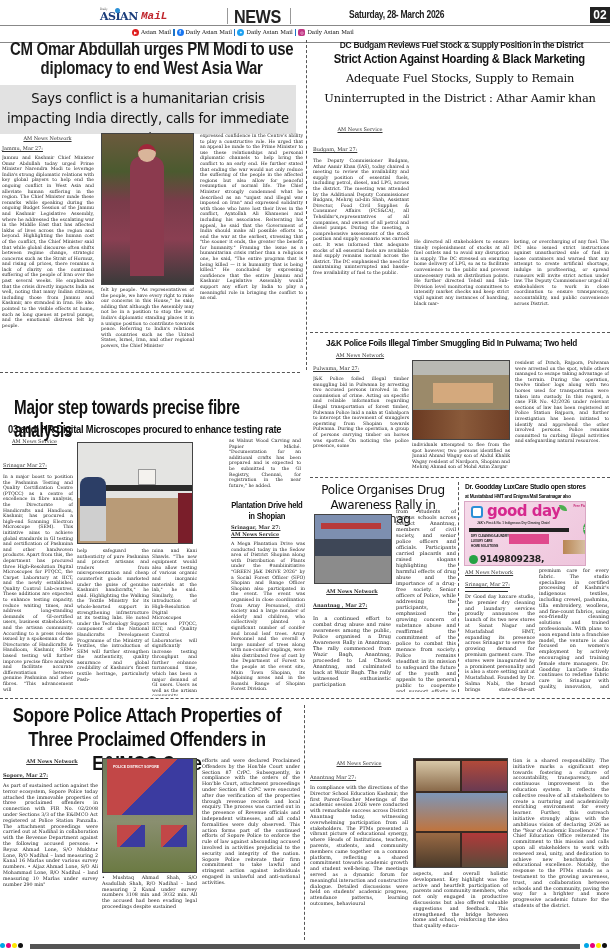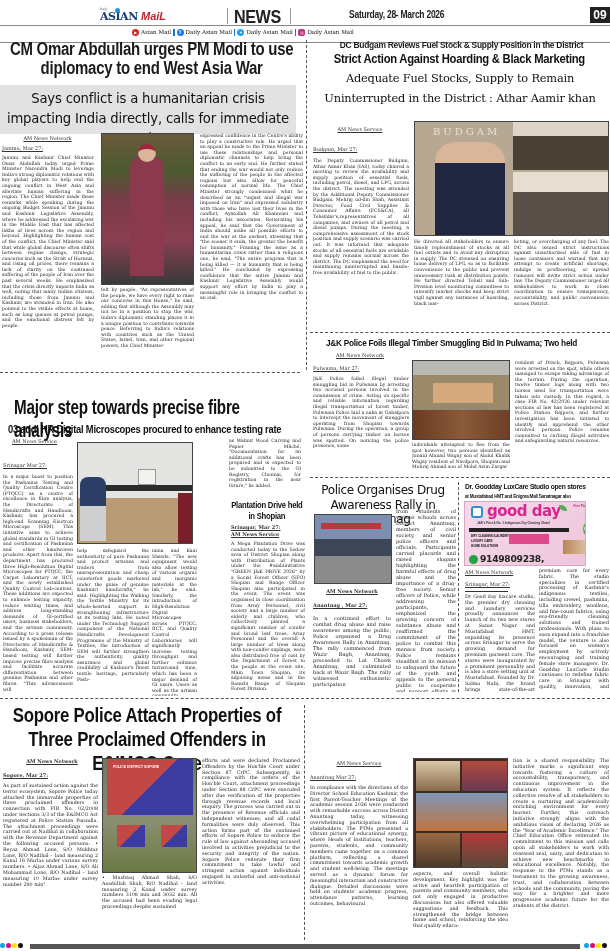--- a/index.html
+++ b/index.html
@@ -15,27 +15,27 @@
 .hdr-rule{position:absolute;left:0;right:0;height:1px;background:#888}
 </style>
 </head>
 <body>
 
 <div class="abs" style="left:0;top:7px;width:610px;height:36px">
   <div class="abs" style="left:98px;top:0px;width:80px;height:18px">
     <span class="abs" style="left:2px;top:0;font-size:3px;color:#555">Daily</span>
     <span class="abs" style="left:2px;top:3px;font-size:11px;font-family:'DejaVu Serif',serif;color:#1a3c7a;font-weight:bold;letter-spacing:-0.5px">ASIAN</span>
     <span class="abs" style="left:17px;top:1px;width:5px;height:5px;border-radius:50%;background:#2a8fd6"></span>
-    <span class="abs" style="left:43px;top:3px;font-size:11px;font-family:Liberation Sans, sans-serif;color:#c0262d;font-weight:bold;font-style:italic">MaiL</span>
+    <span class="abs" style="left:43px;top:3px;font-size:11px;font-family:Liberation Mono, monospace;color:#c0262d;font-weight:bold;font-style:italic">MaiL</span>
   </div>
   <div class="abs" style="left:227px;top:1px;width:1px;height:16px;background:#999"></div>
   <div class="abs" style="left:234px;top:-1px;font-family:'Liberation Sans',sans-serif;font-weight:bold;font-size:19px;color:#222;letter-spacing:-0.5px;transform:scaleX(0.85);transform-origin:left top">NEWS</div>
   <div class="abs" style="left:290px;top:1px;width:1px;height:16px;background:#999"></div>
   <div class="abs cond" style="left:349px;top:2px;font-size:10px;color:#222;transform:scaleX(0.85)">Saturday, 28- March 2026</div>
-  <div class="abs" style="left:590px;top:0px;width:20px;height:16px;background:#222;color:#fff;font-family:'Liberation Sans',sans-serif;font-weight:bold;font-size:12px;line-height:16px;text-align:center">09</div>
+  <div class="abs" style="left:590px;top:0px;width:20px;height:16px;background:#222;color:#fff;font-family:'Liberation Sans',sans-serif;font-weight:bold;font-size:12px;line-height:16px;text-align:center">02</div>
   <div class="hdr-rule" style="top:18px"></div>
 
   <div class="abs" style="left:132px;top:20px;height:10px;display:flex;align-items:center;gap:2px;font-size:5.6px;font-family:'DejaVu Serif',serif">
     <span style="display:inline-block;width:7px;height:7px;border-radius:50%;background:#e02020;color:#fff;font-size:4px;line-height:7px;text-align:center">▶</span>
     <span>Asian Mail</span>
     <span style="display:inline-block;width:1.5px;height:7px;background:#1a73c7"></span>
     <span style="display:inline-block;width:7px;height:7px;border-radius:50%;background:#1877f2;color:#fff;font-size:5px;line-height:7px;text-align:center;font-weight:bold;font-family:'Liberation Sans',sans-serif">f</span>
     <span>Daily Asian Mail</span>
     <span style="display:inline-block;width:1.5px;height:7px;background:#1a73c7"></span>
     <span style="display:inline-block;width:7px;height:7px;border-radius:50%;background:#1da1f2;color:#fff;font-size:4px;line-height:7px;text-align:center">✦</span>
@@ -63,26 +63,20 @@
 
 <div class="vdash" style="left:306px;top:40px;height:330px"></div>
 
 <div class="abs" style="left:310px;top:37px;width:300px;height:290px">
   <div class="abs cond" style="left:3px;top:2px;width:330px;font-size:9.4px;text-align:center;color:#1b1b1b;transform:scaleX(0.9)">DC Budgam Reviews Fuel Stock &amp; Supply Position in the District</div>
   <div class="abs cond" style="left:2px;top:14px;width:335px;font-size:12.8px;text-align:center;color:#111;transform:scaleX(0.88)">Strict Action Against Hoarding &amp; Black Marketing</div>
   <div class="abs" style="left:2px;top:32px;width:296px;font-family:'DejaVu Serif',serif;font-size:11.4px;line-height:19.5px;text-align:center;color:#111;letter-spacing:-0.2px">Adequate Fuel Stocks, Supply to Remain Uninterrupted in the District : Athar Aamir khan</div>
   <div class="abs byline" style="left:0;top:89px;width:100px">AM News Service</div>
   <div class="abs dateline" style="left:3px;top:109px">Budgam, Mar 27:</div>
   <div class="abs body" style="left:3px;top:121px;width:96px;height:170px">The Deputy Commissioner Budgam, Athar Aamir Khan (IAS), today chaired a meeting to review the availability and supply position of essential fuels, including petrol, diesel, and LPG, across the district. The meeting was attended by the Additional Deputy Commissioner Budgam, Mehraj ud-din Shah, Assistant Director, Food Civil Supplies &amp; Consumer Affairs (FCS&amp;CA), all Tehsildar's,representatives of all companies, and owners of all petrol and diesel pumps. During the meeting, a comprehensive assessment of the stock position and supply scenario was carried out. It was informed that adequate stocks of all essential fuels are available and supply remains normal across the district. The DC emphasised the need for maintaining uninterrupted and hassle-free availability of fuel to the public.</div>
-  <div class="photo" style="left:104px;top:84px;width:195px;height:115px;background:#b7a894">
-    <div class="abs" style="left:18px;top:4px;font-size:10px;letter-spacing:3px;color:#e9e2d2;font-family:'DejaVu Serif',serif">BUDGAM</div>
-    <div class="abs" style="left:20px;top:20px;width:70px;height:94px;background:linear-gradient(180deg,#d9b59a 0 22%,#1f2740 22% 100%);border-radius:20px 20px 0 0"></div>
-    <div class="abs" style="left:98px;top:0;width:96px;height:48px;background:linear-gradient(180deg,#dcd5c8 0 30%,#4b4236 30% 100%)"></div>
-    <div class="abs" style="left:98px;top:50px;width:96px;height:65px;background:linear-gradient(180deg,#e6ded0 0 30%,#5a5048 30% 100%)"></div>
-  </div>
   <div class="abs body" style="left:104px;top:202px;width:95px;height:90px">He directed all stakeholders to ensure timely replenishment of stocks at all fuel outlets and to avoid any disruption in supply. The DC stressed on ensuring home delivery of LPG, so as to facilitate convenience to the public and prevent unnecessary rush at distribution points. He further directed Tehsil and Sub-Division level monitoring committees to intensify market checks and keep strict vigil against any instances of hoarding, black mar-</div>
   <div class="abs body" style="left:204px;top:202px;width:95px;height:90px">keting, or overcharging of any fuel. The DC also issued strict instructions against unauthorized sale of fuel in loose containers and warned that any attempt to create artificial shortage, indulge in profiteering, or spread rumours will invite strict action under law. The Deputy Commissioner urged all stakeholders to work in close coordination to ensure transparency, accountability, and public convenience across District.</div>
 </div>
 
 <div class="dash" style="left:310px;top:332px;width:300px"></div>
 
 <div class="abs" style="left:310px;top:335px;width:300px;height:140px">
   <div class="abs cond" style="left:16px;top:2px;width:320px;font-size:9.8px;color:#111;transform:scaleX(0.84)">J&amp;K Police Foils Illegal Timber Smuggling Bid In Pulwama; Two  held</div>
   <div class="abs byline" style="left:0;top:17px;width:100px">AM News Network</div>
   <div class="abs dateline" style="left:3px;top:30px">Pulwama, Mar 27:</div>

